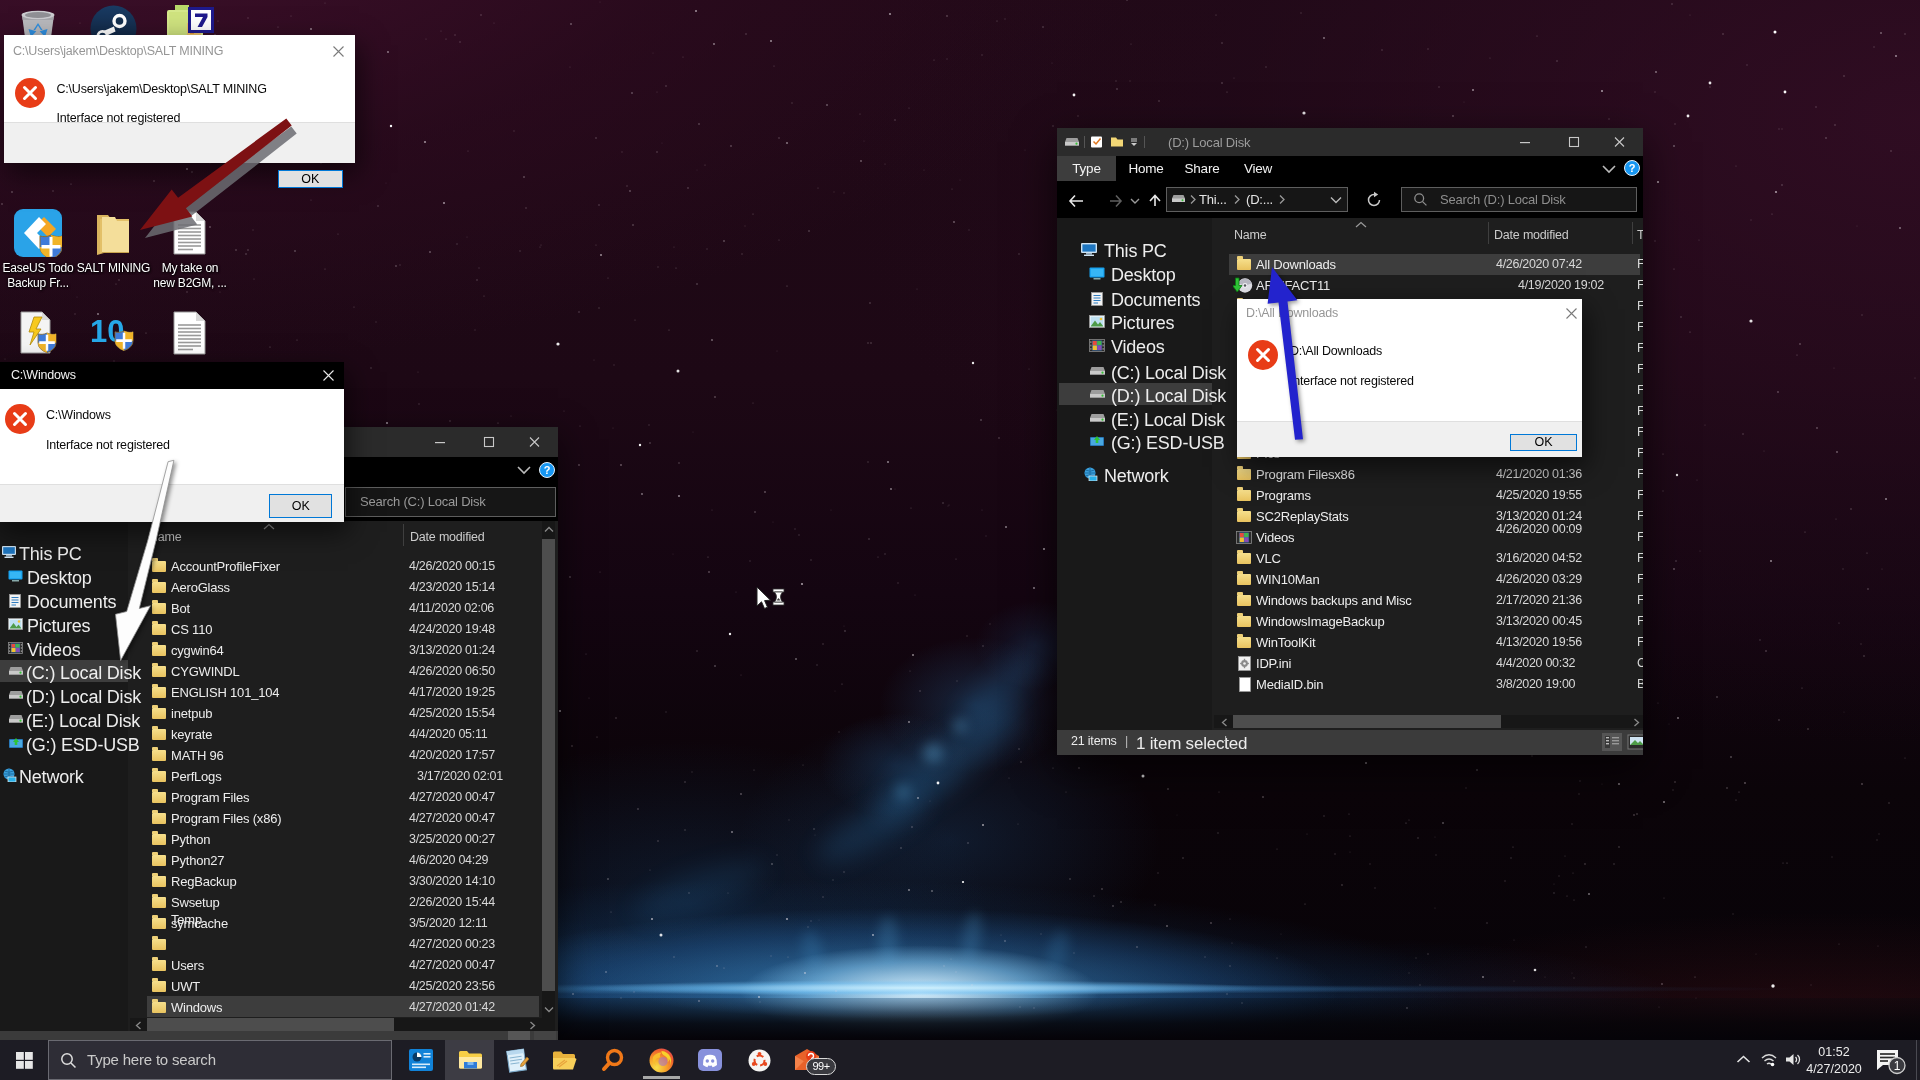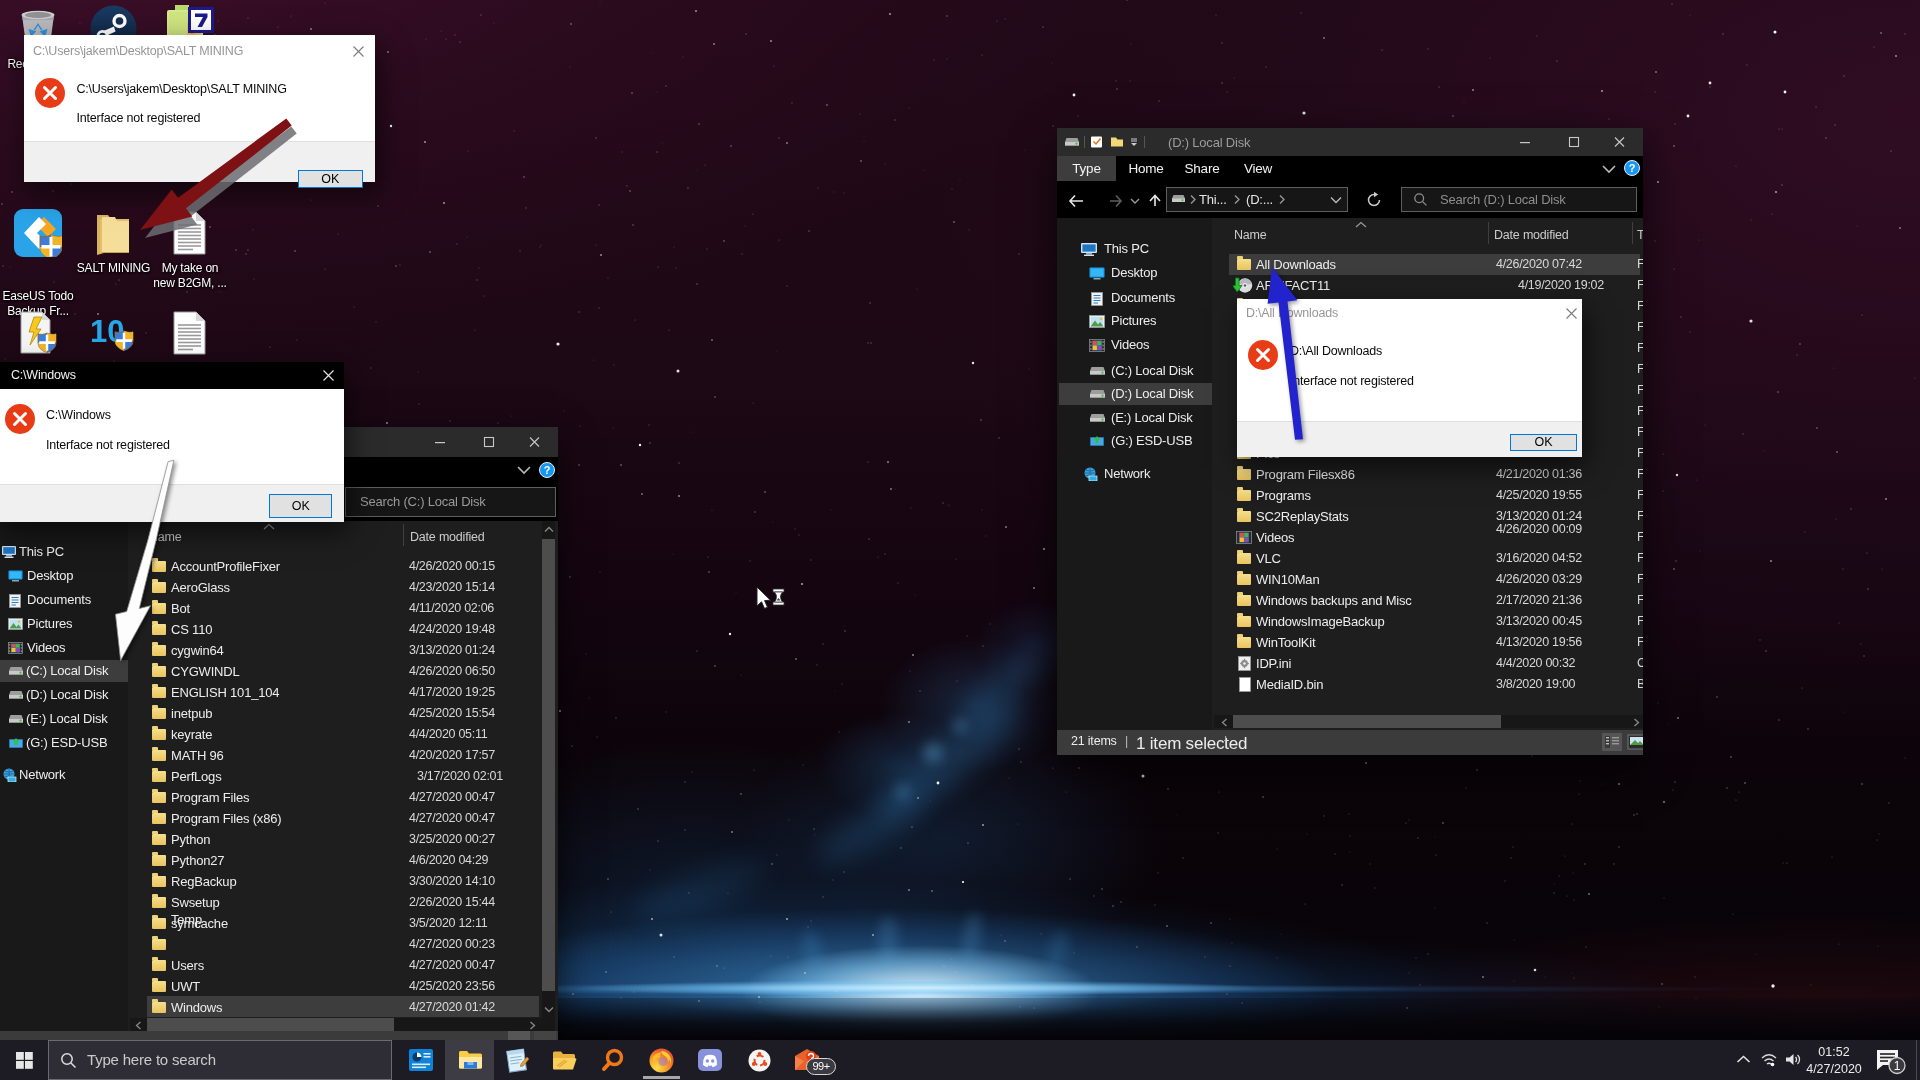--- a/index.html
+++ b/index.html
@@ -25,21 +25,21 @@
 #below{left:0;top:998px;width:1920px;height:42px;background:radial-gradient(ellipse 320px 26px at 905px 0px, rgba(120,185,235,.4), rgba(60,120,180,.15) 55%, rgba(20,50,90,0) 80%),linear-gradient(180deg,rgba(6,8,14,.3),rgba(5,4,8,.85) 60%,#050308);}
 .tbar{background:#2b2b2b;}
 .ribbon{background:#000;}
 .dkbox{background:#161616;border:1px solid #5e5e5e;}
 .sel{background:#3d3d3d;}
 .fold{position:absolute;width:14px;height:11px;background:linear-gradient(180deg,#f6df8c,#e9c35f);border-radius:1px;}
 .fold:before{content:"";position:absolute;top:-2.5px;left:0;width:6px;height:3px;background:#eed077;border-radius:1px 1px 0 0;}
 .row{position:absolute;height:21px;line-height:21px;font-size:13px;color:#ededed;letter-spacing:-0.2px;}
 .dt{position:absolute;font-size:12.5px;color:#d8d8d8;letter-spacing:-0.3px;}
 .hdr{position:absolute;font-size:12.5px;color:#cccccc;letter-spacing:-0.2px;}
-.sbitem{position:absolute;font-size:13px;color:#ededed;letter-spacing:-0.2px;}
+.sbitem{position:absolute;font-size:18px;color:#ededed;letter-spacing:-0.2px;}
 
 .dlg{background:#fff;box-shadow:4px 10px 26px rgba(0,0,0,.6);}
 .dlgfoot{position:absolute;left:0;right:0;bottom:0;background:#f0f0f0;}
 .okbtn{position:absolute;background:#e1e1e1;border:1px solid #0078d7;color:#000;font-size:12.5px;text-align:center;}
 .dlgmsg{position:absolute;font-size:12.5px;color:#090909;letter-spacing:-0.2px;}
 
 .dlabel{position:absolute;color:#fff;font-size:12px;text-align:center;line-height:15px;text-shadow:1px 1px 2px #000,0 0 3px #000;letter-spacing:-0.2px;}
 
 #taskbar{left:0;top:1040px;width:1920px;height:40px;background:#1d1c24;}
 #tsearch{left:48px;top:1040px;width:344px;height:40px;background:#2e2d36;border:1px solid #6a6a72;}
@@ -966,21 +966,21 @@
 <rect x="0" y="0" width="48" height="48" rx="9" fill="#2aa3e8"></rect>
 <path d="M30 8 L42 20 L34 28 L22 16 Z" fill="#f5a623"></path>
 <path d="M25 8 L10 24 L25 40 L32 33 L23 24 L32 15 Z" fill="#fff"></path>
 <g transform="translate(26,26)">
 <path d="M11 0 C16 2 20 2 22 1 L22 12 Q22 20 11 24 Q0 20 0 12 L0 1 C3 2 7 2 11 0 Z" fill="#3f7bd9" stroke="#8a6d2f" stroke-width="1"></path>
 <path d="M11 0 C16 2 20 2 22 1 L22 12 L11 12 Z" fill="#f0b429"></path>
 <path d="M0 12 Q0 20 11 24 L11 12 Z" fill="#f0b429"></path>
 <path d="M9.5 2 L12.5 2 L12.5 10 L20.5 10 L20.5 13.5 L12.5 13.5 L12.5 21.5 L9.5 21.5 L9.5 13.5 L1.5 13.5 L1.5 10 L9.5 10 Z" fill="#fff"></path>
 </g>
 </svg>
-<div class="dlabel" style="left:0px;top:261px;width:76px;margin-top:28px;">EaseUS Todo<br>Backup Fr...</div>
+<div class="dlabel" style="left:0px;top:261px;width:76px;">EaseUS Todo<br>Backup Fr...</div>
 
 <svg class="a" style="left:95px;top:211px" width="36" height="44" viewBox="0 0 36 44">
 <path d="M2 4 L13 4 L16 8 L16 40 L2 44 Z" fill="#d9b45e"></path>
 <path d="M5 8 L34 8 L34 42 L5 42 Z" fill="#e3c068"></path>
 <path d="M7 6 L20 6 L22 10 L34 10 L34 42 L7 42 Z" fill="#f4de9a"></path>
 <path d="M7 42 L34 42 L34 41 L7 41 Z" fill="#caa64f"></path>
 <path d="M24 28 L30 28 L30 36 L24 36 Z" fill="#f4de9a"></path>
 </svg>
 <div class="dlabel" style="left:70px;top:261px;width:87px;">SALT MINING</div>
 
@@ -1517,21 +1517,21 @@
         <rect x="10" y="10" width="7" height="1.4"></rect>
       </g>
     </svg>
 <svg class="a" style="left:570px;top:605px" width="20" height="18">
       <rect x="1" y="2" width="18" height="14" fill="#2b2b2b" stroke="#777" stroke-width="1"></rect>
       <rect x="3" y="4" width="14" height="8" fill="#cfe3f2"></rect>
       <path d="M3 12 L8 7 L11 10 L13 8 L17 12 Z" fill="#4e9c48"></path>
     </svg>
 </div>
 
-<div class="a dlg" style="left:24px;top:35px;width:351px;height:147px;">
+<div class="a dlg" style="left:4px;top:35px;width:351px;height:128px;">
 <div class="a" style="left:9px;top:9px;font-size:12.5px;color:#969696;letter-spacing:-0.2px;">C:\Users\jakem\Desktop\SALT MINING</div>
 <svg class="a" style="left:328px;top:10px" width="13" height="13">
       <path d="M1.5 1.5 L11.5 11.5 M11.5 1.5 L1.5 11.5" stroke="#7a7a7a" stroke-width="1.1"></path>
     </svg>
 <div class="dlgfoot" style="height:41px;border-top:1px solid #dfdfdf;"></div>
 <svg class="a" style="left:11px;top:42.5px" width="30" height="30">
       <circle cx="15" cy="15" r="15" fill="#e83c17"></circle>
       <path d="M9.5 9.5 L20.5 20.5 M20.5 9.5 L9.5 20.5" stroke="#fff" stroke-width="3" stroke-linecap="round"></path>
     </svg>
 <div class="dlgmsg" style="left:52.5px;top:46.5px;">C:\Users\jakem\Desktop\SALT MINING</div>

